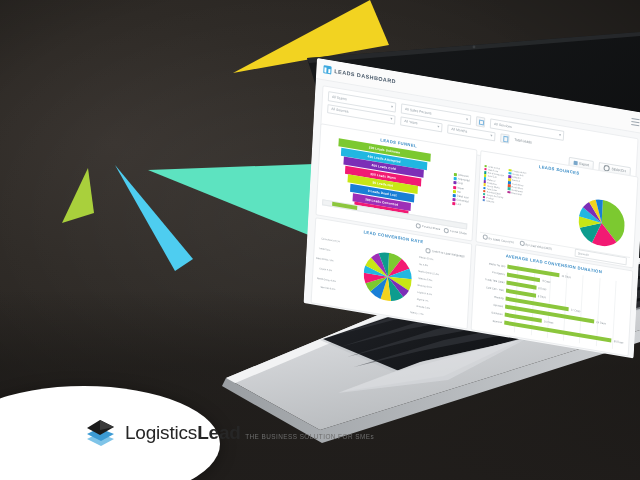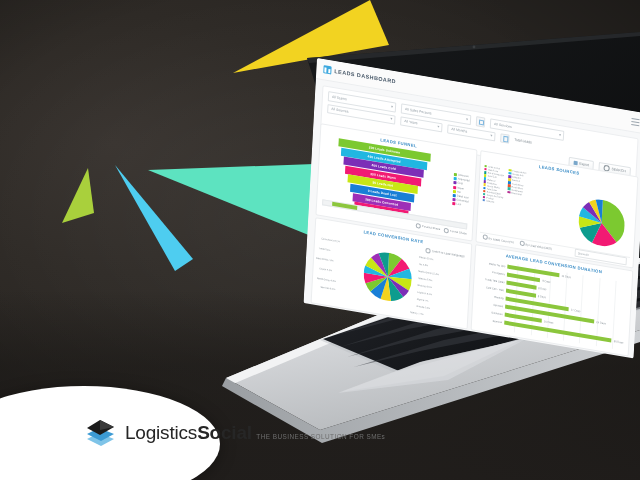--- a/index.html
+++ b/index.html
@@ -600,19 +600,19 @@
   <div class="logo-row">
     <span class="logo-mark">
       <svg width="32" height="30" viewBox="0 0 32 30">
         <polygon points="3,21 15,15 30,21 17,28" fill="#7fc4e8"></polygon>
         <polygon points="3,16 15,10 30,16 17,23" fill="#3c9bd4"></polygon>
         <polygon points="3,10 16,2 30,9 16,17" fill="#1c1c1c"></polygon>
         <polygon points="16,2 30,9 16,12" fill="#3a3a3a"></polygon>
       </svg>
     </span>
     <span class="logo-text">
-      <span class="l1"><span class="thin">Logistics</span><b>Social</b></span>
+      <span class="l1"><span class="thin">Logistics</span><b>Lead</b></span>
       <span class="l2">THE BUSINESS SOLUTION FOR SMEs</span>
     </span>
   </div>
 
 
 </div>
 
 </body></html>

